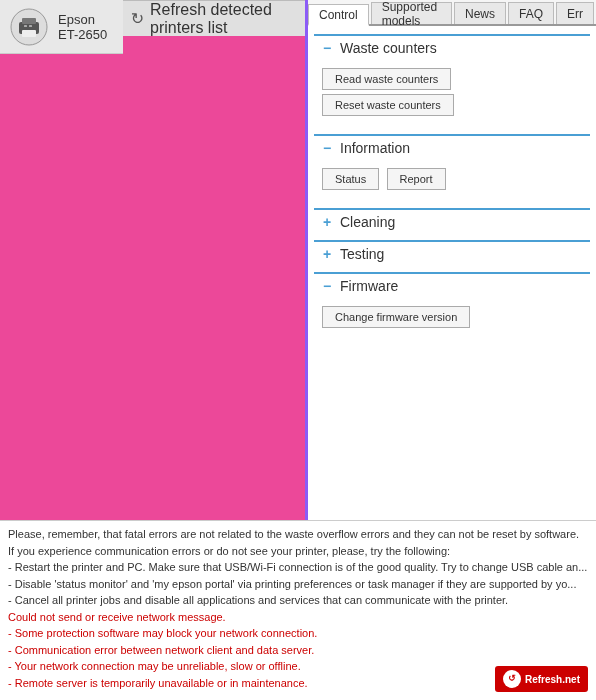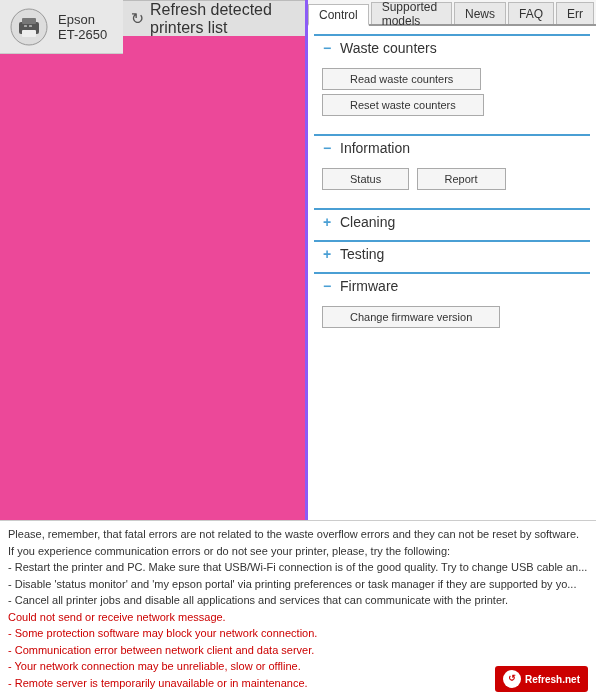--- a/index.html
+++ b/index.html
@@ -159,21 +159,21 @@
       color: #333;
       font-weight: normal;
     }
 
     .section-body {
       padding: 4px 8px 8px 8px;
     }
 
     
     .btn {
-      padding: 4px 27px;
+      padding: 4px 12px;
       font-size: 11px;
       background: #f5f5f5;
       border: 1px solid #aaa;
       cursor: pointer;
       color: #333;
       margin-right: 4px;
       margin-bottom: 4px;
     }
 
     

